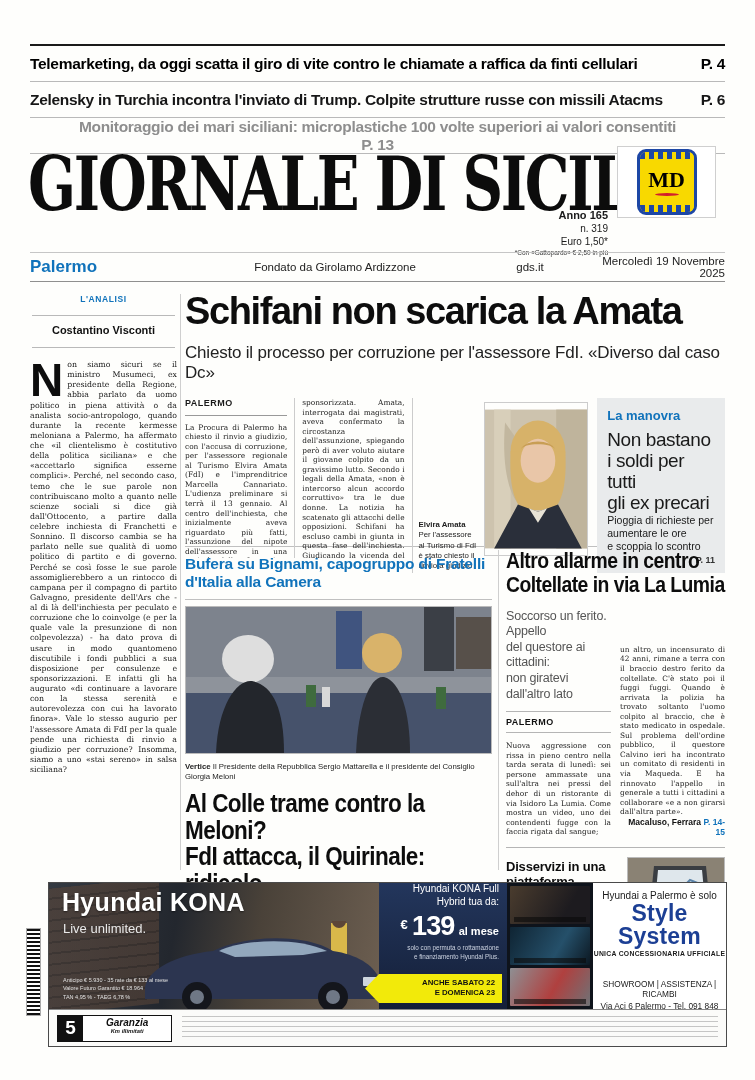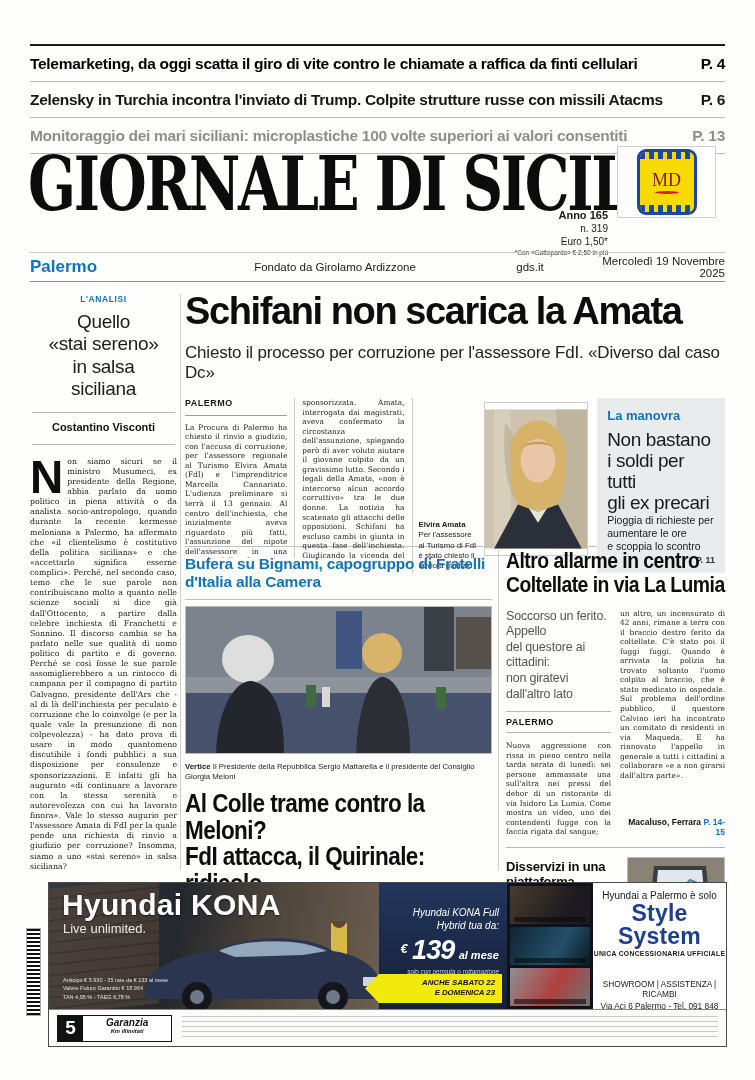--- a/index.html
+++ b/index.html
@@ -7,34 +7,34 @@
         font-family:"Liberation Sans",sans-serif;color:#111;overflow:hidden;}
   .pre{white-space:pre-line;}
 
   
   .teasers{position:absolute;left:30px;top:44px;width:695px;border-top:2px solid #1a1a1a;}
   .teaser{display:flex;justify-content:space-between;align-items:center;height:35px;
           border-bottom:1px solid #b9b9b9;font-weight:700;font-size:15.5px;letter-spacing:-0.3px;}
   .teaser-page{font-weight:700;}
   .t-blue,.t-blue .teaser-page{color:#000000;}
   .t-black,.t-black .teaser-page{color:#161616;}
-  .t-gray,.t-gray .teaser-page{color:#8e8e8e;}
+  .t-gray,.t-gray .teaser-page{color:#8e8e8e;flex-direction:column;}
 
   
   .masthead-title{position:absolute;left:28px;top:146px;margin:0;font-family:"DejaVu Serif",serif;
      font-weight:700;font-size:74px;line-height:1;letter-spacing:-3px;white-space:nowrap;color:#0c0c0c;
      transform:scale(0.76,1.02);transform-origin:left top;}
   .md-logo{position:absolute;left:617px;top:146px;width:97px;height:70px;background:#fff;
      border:1px solid #cfcfcf;display:flex;align-items:center;justify-content:center;}
   .md-inner{width:54px;height:60px;background:#f8d900;border-radius:9px;border:3px solid #1d47a5;
      position:relative;display:flex;flex-direction:column;align-items:center;justify-content:center;overflow:hidden;}
   .md-strip{position:absolute;left:0;right:0;height:7px;
      background:repeating-linear-gradient(90deg,#1d47a5 0 5px,#f8d900 5px 9px);}
   .md-strip.top{top:0;} .md-strip.bot{bottom:0;}
-  .md-text{color:#7f1d1d;font-family:"Liberation Serif",serif;font-weight:400;font-size:18px;line-height:1;}
+  .md-text{color:#000000;font-family:"Liberation Serif",serif;font-weight:700;font-size:22px;line-height:1;}
   .md-underline{width:24px;height:3px;background:#d21f2c;border-radius:50%;margin-top:2px;}
   .edition-info{position:absolute;left:420px;top:208px;width:188px;text-align:right;font-size:10px;line-height:1.3;color:#1a1a1a;}
   .edition-info .anno{font-weight:800;font-size:11px;text-align:right;}
   .edition-info .price-note{font-size:6.5px;color:#333;margin-top:1px;}
 
   
   .dateline{position:absolute;left:30px;top:252px;width:695px;height:28px;
      border-top:1px solid #c6c6c6;border-bottom:1px solid #8f8f8f;
      display:grid;grid-template-columns:170px 270px 120px 1fr;align-items:center;}
   .dateline .city{color:#1173bb;font-weight:800;font-size:17px;}
@@ -92,21 +92,21 @@
   .ml-caption{font-size:7.8px;color:#222;padding:4px 0 2px;line-height:1.3;}
   .ml-headline{font-size:25px;font-weight:800;line-height:1.06;letter-spacing:-0.6px;color:#0d0d0d;
      margin-top:6px;transform:scale(0.9,1);transform-origin:left top;width:112%;}
   .ml-sub{font-size:14.5px;color:#333;margin-top:12px;}
   .ml-page{font-weight:800;font-size:9px;color:#333;text-align:right;margin-top:3px;}
 
   
   .midright{position:absolute;left:506px;top:549px;width:219px;}
   .mr-headline{font-size:22px;font-weight:800;line-height:1.08;letter-spacing:-0.6px;color:#0d0d0d;
      transform:scale(0.88,1);transform-origin:left top;width:114%;}
-  .mr-cols{display:flex;gap:9px;margin-top:12px;}
+  .mr-cols{display:flex;gap:9px;margin-top:12px;align-items:flex-end;}
   .mr-colL{width:105px;}
   .mr-sub{font-size:12.5px;color:#555;line-height:1.25;letter-spacing:-0.2px;}
   .mr-kicker{font-weight:800;font-size:9px;letter-spacing:0.5px;border-top:1px solid #b5b5b5;
      border-bottom:1px solid #b5b5b5;padding:5px 0;margin-top:9px;}
   .mr-body{font-family:"DejaVu Serif",serif;font-size:7.4px;line-height:1.29;text-align:justify;color:#1a1a1a;margin-top:8px;}
   .mr-colR{width:105px;display:flex;flex-direction:column;}
   .mr-colR .mr-body{margin-top:0;}
   .mr-rule{height:1px;background:#b5b5b5;margin:10px 0 9px;}
   .cloud{display:flex;gap:8px;}
   .cloud-text{flex:1;}
@@ -117,26 +117,26 @@
   .cloud-photo{width:96px;height:86px;border:1px solid #bbb;}
 
   
   .ad{position:absolute;left:48px;top:882px;width:677px;height:163px;border:1px solid #4a4a4a;
       display:flex;flex-direction:column;background:#fff;}
   .ad-main{display:flex;height:126px;overflow:hidden;}
   .ad-scene{width:330px;position:relative;color:#fff;overflow:hidden;
       background:linear-gradient(100deg,#343a42 0%,#23272e 38%,#4a4239 62%,#6d5f51 100%);}
   .ad-bricks{position:absolute;left:0;top:0;width:110px;height:100%;
       background:repeating-linear-gradient(180deg,#5c4638 0 9px,#46352a 9px 11px);opacity:0.55;transform:skewY(-6deg);}
-  .ad-title{position:absolute;left:13px;top:5px;font-size:30px;font-weight:700;letter-spacing:0.3px;text-shadow:0 1px 2px rgba(0,0,0,.5);}
+  .ad-title{position:absolute;left:13px;top:5px;font-size:25px;font-weight:700;letter-spacing:0.3px;text-shadow:0 1px 2px rgba(0,0,0,.5);}
   .ad-tagline{position:absolute;left:14px;top:38px;font-size:13px;font-weight:300;color:#e9e9e9;}
   .ad-fine{position:absolute;left:14px;bottom:7px;font-size:5.5px;line-height:1.6;color:#e0e0e0;}
   .ad-car{position:absolute;right:-6px;bottom:-4px;}
   .ad-offer{width:128px;background:linear-gradient(180deg,#23365c,#141f38);color:#fff;
-      position:relative;padding:24px 8px 0;text-align:right;box-sizing:border-box;font-style:italic;}
+      position:relative;padding:0 8px 0;text-align:right;box-sizing:border-box;}
   .offer-intro{font-size:10px;line-height:1.25;}
   .offer-price{margin-top:3px;}
   .offer-cur{font-size:13px;font-weight:700;vertical-align:6px;}
   .offer-val{font-size:27px;font-weight:700;letter-spacing:-1px;}
   .offer-suf{font-size:11px;font-weight:700;}
   .offer-terms{font-size:6.3px;color:#cdd4e2;line-height:1.4;margin-top:2px;}
   .offer-cta{position:absolute;left:-14px;right:5px;bottom:6px;background:#f2ea0a;color:#111;
       padding:4px 7px 4px 18px;clip-path:polygon(0 50%,14px 0,100% 0,100% 100%,14px 100%);
       font-size:7.3px;font-weight:700;text-align:right;line-height:1.35;}
   .offer-cta .strong{font-weight:800;font-size:7.8px;}
@@ -207,24 +207,20 @@
     <span class="site">gds.it</span>
     <span class="date">Mercoledì 19 Novembre 2025</span>
   </div>
 
   <div class="vrule vr-analysis"></div>
   <div class="vrule vr-mid"></div>
   <div class="mid-toprule"></div>
 
   <aside class="analysis">
     <div class="an-kicker">L'ANALISI</div>
-    <div class="an-title pre">Quello
-«stai sereno»
-in salsa
-siciliana</div>
     <div class="an-rule"></div>
     <div class="an-author">Costantino Visconti</div>
     <div class="an-rule"></div>
     <div class="an-body">
       <span class="an-drop">N</span><span>on siamo sicuri se il ministro Musumeci, ex presidente della Regione, abbia parlato da uomo politico in piena attività o da analista socio-antropologo, quando durante la recente kermesse meloniana a Palermo, ha affermato che «il clientelismo è costitutivo della politica siciliana» e che «accettarlo significa esserne complici». Perché, nel secondo caso, temo che le sue parole non contribuiscano molto a quanto nelle scienze sociali si dice già dall'Ottocento, a partire dalla celebre inchiesta di Franchetti e Sonnino. Il discorso cambia se ha parlato nelle sue qualità di uomo politico di partito e di governo. Perché se così fosse le sue parole assomiglierebbero a un rintocco di campana per il compagno di partito Galvagno, presidente dell'Ars che - al di là dell'inchiesta per peculato e corruzione che lo coinvolge (e per la quale vale la presunzione di non colpevolezza) - ha dato prova di usare in modo quantomeno discutibile i fondi pubblici a sua disposizione per consulenze e sponsorizzazioni. E infatti gli ha augurato «di continuare a lavorare con la stessa serenità e autorevolezza con cui ha lavorato finora». Vale lo stesso augurio per l'assessore Amata di FdI per la quale pende una richiesta di rinvio a giudizio per corruzione? Insomma, siamo a uno «stai sereno» in salsa siciliana?</span>
       
     </div>
   </aside>
 
   <section class="lead">

